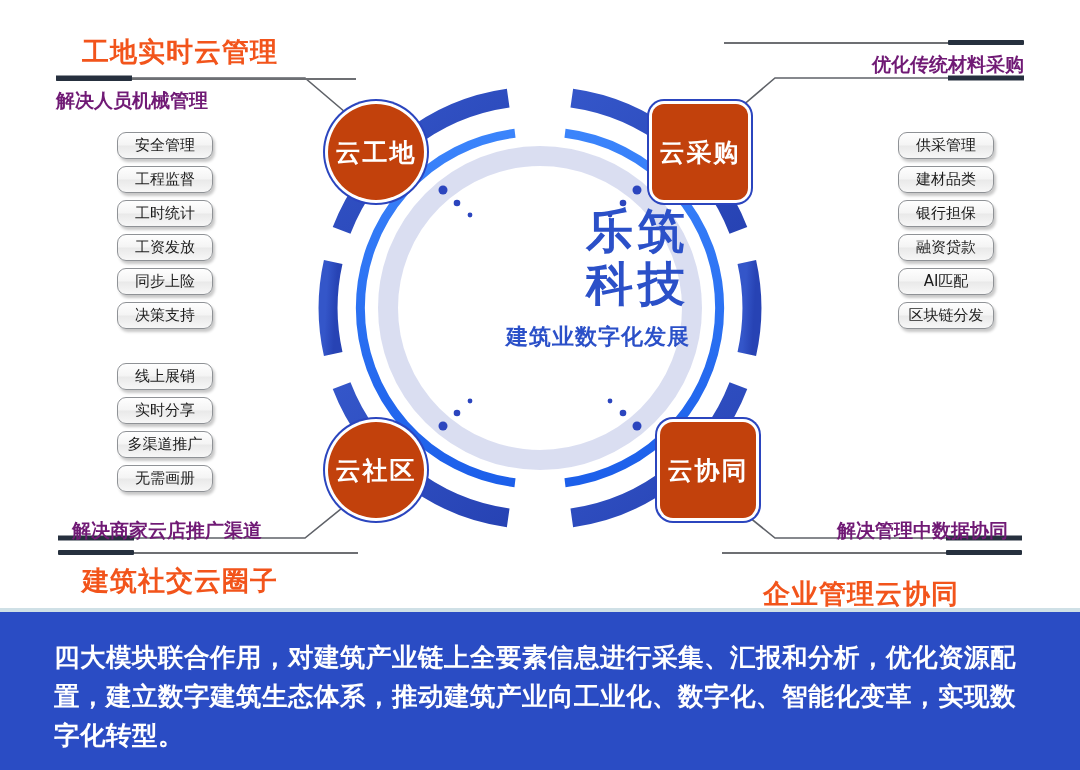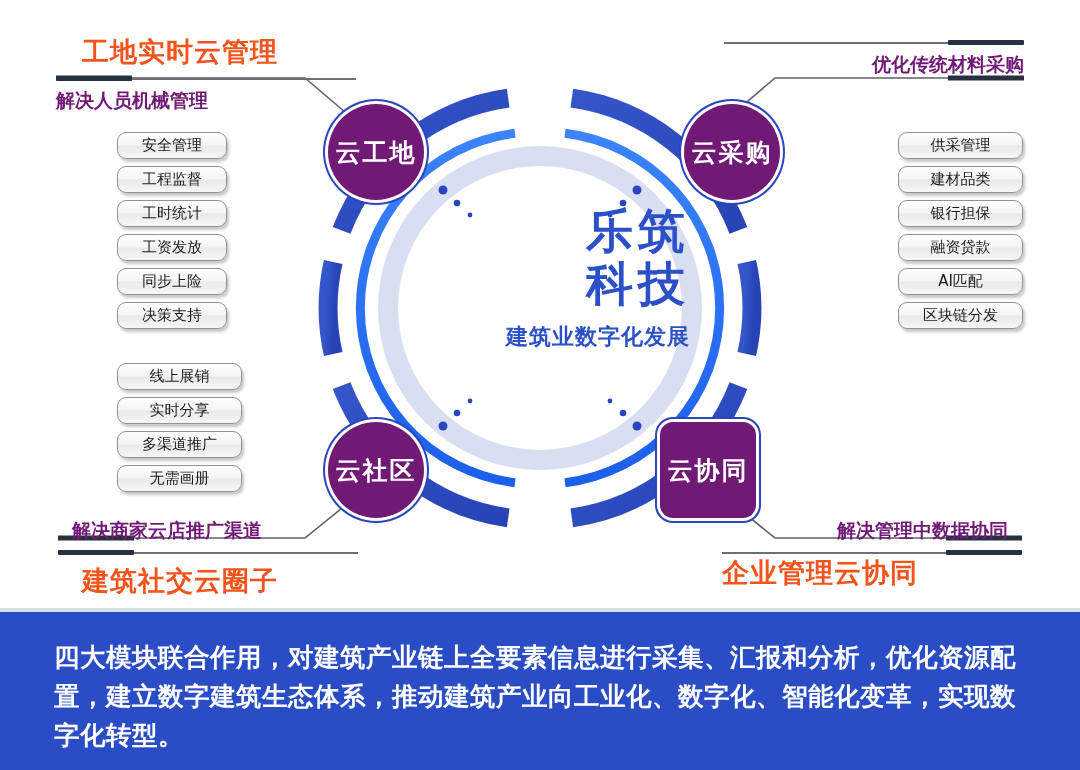--- a/index.html
+++ b/index.html
@@ -30,28 +30,28 @@
   .center-sub {
     margin-top:12px;
     font-size:22px; font-weight:bold; color:#2B50C8;
     letter-spacing:1px;
     font-family:"DejaVu Sans","Liberation Sans",sans-serif;
   }
 
   
   .node {
     position:absolute; width:96px; height:96px; border-radius:50%;
-    background:#701a75;
+    background:#c2410c;
     box-shadow:0 0 0 3px #ffffff, 0 0 0 5px #2B45BE;
     display:flex; align-items:center; justify-content:center;
     color:#ffffff; font-size:25px; font-weight:bold; letter-spacing:2px;
     font-family:"DejaVu Sans","Liberation Sans",sans-serif;
   }
   #node-cloud-site   { left:328px; top:104px; }
-  #node-cloud-buy    { left:684px; top:104px; }
+  #node-cloud-buy    { left:652px; top:104px;border-radius:12px; }
   #node-cloud-comm   { left:328px; top:422px; }
   #node-cloud-collab { left:660px; top:422px;border-radius:13px; }
 
   
   .quad { position:absolute; }
   .q-title {
     font-size:27px; font-weight:bold; color:#F2541B;
     letter-spacing:1px; white-space:nowrap;
     font-family:"DejaVu Sans","Liberation Sans",sans-serif;
   }
@@ -62,21 +62,21 @@
   }
 
   
   .rule { position:relative; height:5px; }
   .rule .thin  { position:absolute; top:2px; height:1.5px; background:#6d6f73; }
   .rule .thick { position:absolute; top:0px; height:5px; background:#26303e; border-radius:1px; }
 
   
   .tags { position:absolute; display:flex; flex-direction:column; gap:7px; }
   .tag {
-    min-width:96px; height:27px; padding:0 24px;
+    min-width:96px; height:27px; padding:0 9px;
     display:flex; align-items:center; justify-content:center;
     font-size:15px; color:#1b1b1b; white-space:nowrap;
     font-family:"DejaVu Sans","Liberation Sans",sans-serif;
     background:linear-gradient(180deg,#fefefe 0%,#f4f4f4 48%,#e9e9e9 52%,#f7f7f7 100%);
     border:1.5px solid #8f9296;
     border-radius:9px;
     box-shadow:2px 3px 3px rgba(0,0,0,0.22);
   }
 
   
@@ -219,21 +219,21 @@
     </div>
     <div class="q-title" style="margin-top:8px; text-align:left; padding-left:24px;">建筑社交云圈子</div>
   </div>
 
   <div class="quad" style="left:722px; top:518px; width:300px;">
     <div class="q-sub" style="text-align:right; padding-right:14px;">解决管理中数据协同</div>
     <div class="rule" style="margin-top:6px;">
       <div class="thin" style="right:0; width:300px;"></div>
       <div class="thick" style="right:0; width:76px;"></div>
     </div>
-    <div class="q-title" style="margin-top:0; text-align:left; padding-right:22px;">企业管理云协同</div>
+    <div class="q-title" style="margin-top:21px; text-align:center; padding-right:22px;">企业管理云协同</div>
   </div>
 
 </div>
 
 <div id="banner-rule"></div>
 <div id="banner">
   <p>四大模块联合作用，对建筑产业链上全要素信息进行采集、汇报和分析，优化资源配置，建立数字建筑生态体系，推动建筑产业向工业化、数字化、智能化变革，实现数字化转型。</p>
 </div>
 
 </body></html>

